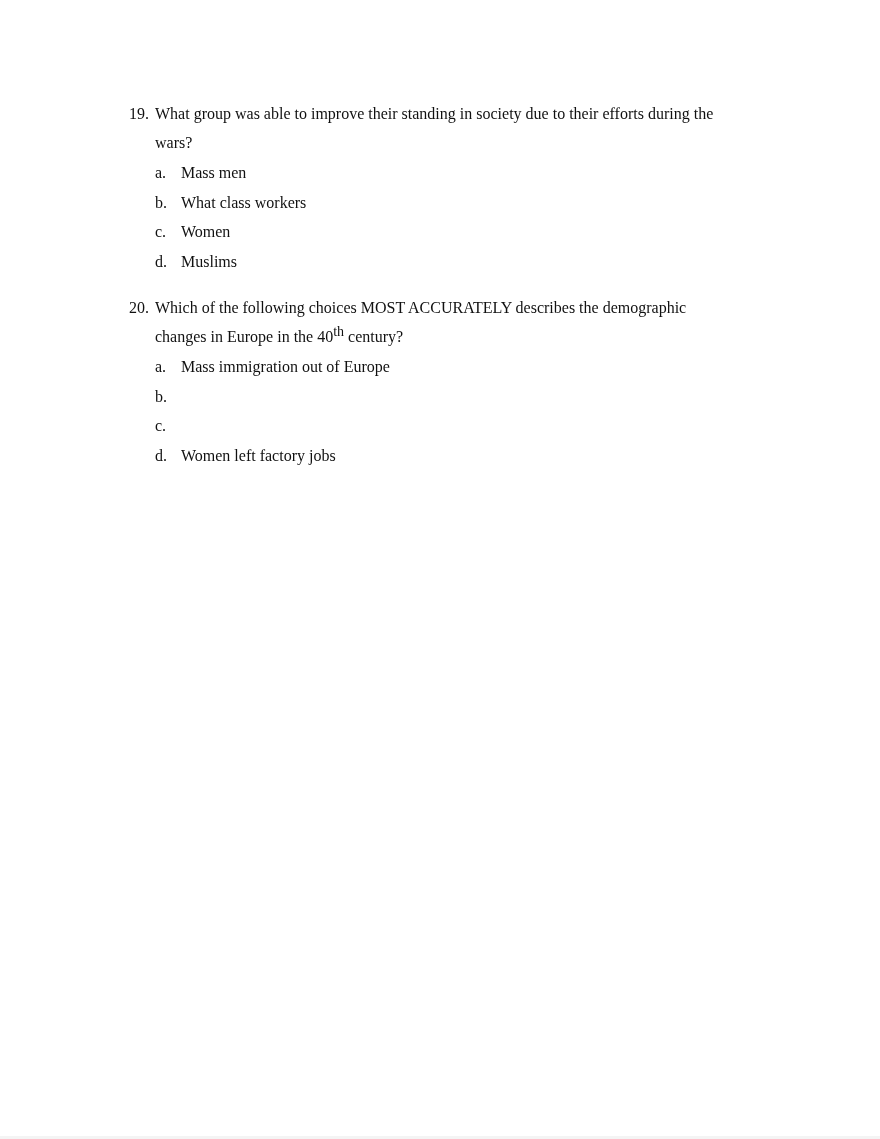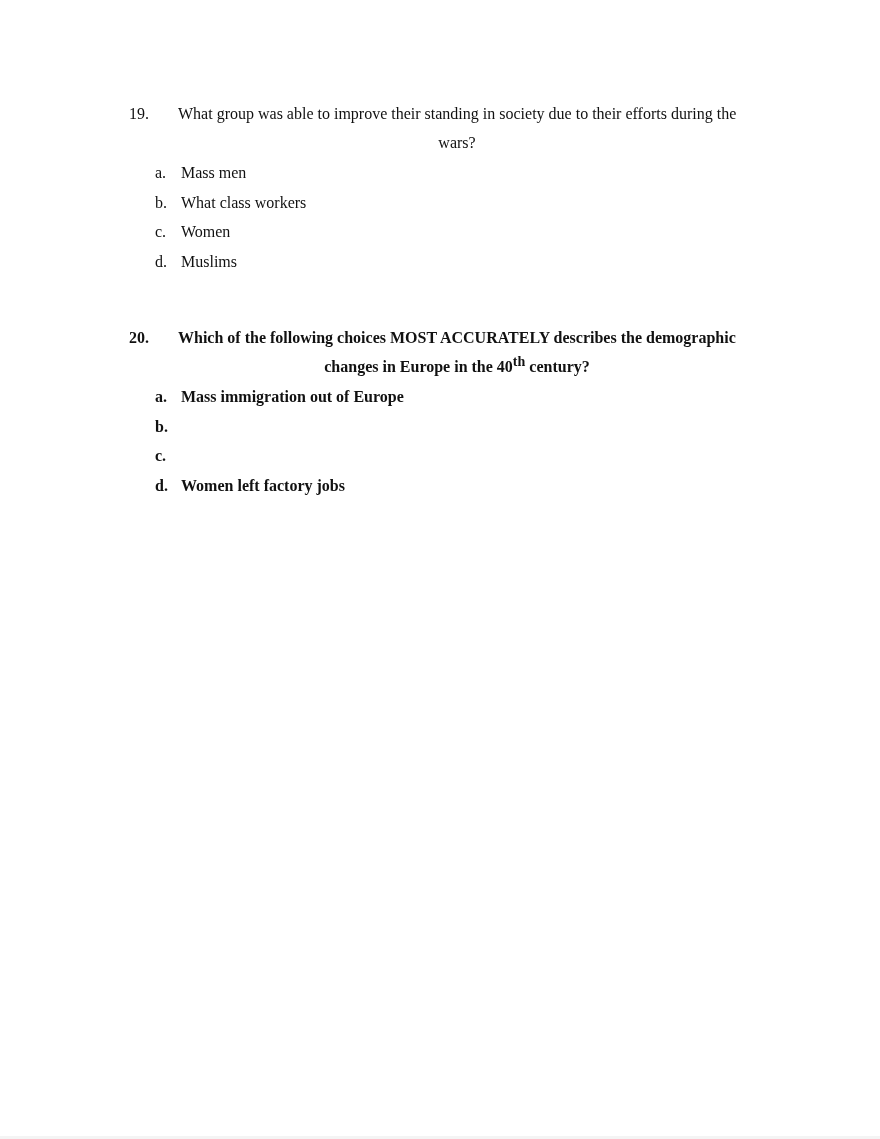--- a/index.html
+++ b/index.html
@@ -32,32 +32,30 @@
     }
     .question {
       position: absolute;
       left: 129px;
       width: 630px;
       font-size: 16px;
       line-height: 29px;
     }
     .q-line {
       display: flex;
-      gap: 23px;
     }
     .q-num {
       width: 26px;
       flex: 0 0 26px;
     }
     .q-text {
       flex: 1;
     }
     .q-cont {
       padding-left: 26px;
-      text-align: center;
     }
     .choices {
       list-style: none;
       margin: 0;
       padding: 0;
       margin-top: 1px;
     }
     .choice {
       display: flex;
       padding-left: 26px;
@@ -97,21 +95,21 @@
         <span class="choice-letter">c.</span>
         <span>Women</span>
       </li>
       <li class="choice">
         <span class="choice-letter">d.</span>
         <span>Muslims</span>
       </li>
     </ul>
   </div>
 
-  <div class="question" style="top:323px;font-weight:bold;">
+  <div class="question" style="top:293px;">
     <div class="q-line">
       <span class="q-num">20.</span>
       <span class="q-text">Which of the following choices MOST ACCURATELY describes the demographic</span>
     </div>
     <div class="q-cont"><span>changes in Europe in the 40</span><sup>th</sup><span> century?</span></div>
     <ul class="choices">
       <li class="choice">
         <span class="choice-letter">a.</span>
         <span>Mass immigration out of Europe</span>
       </li>

